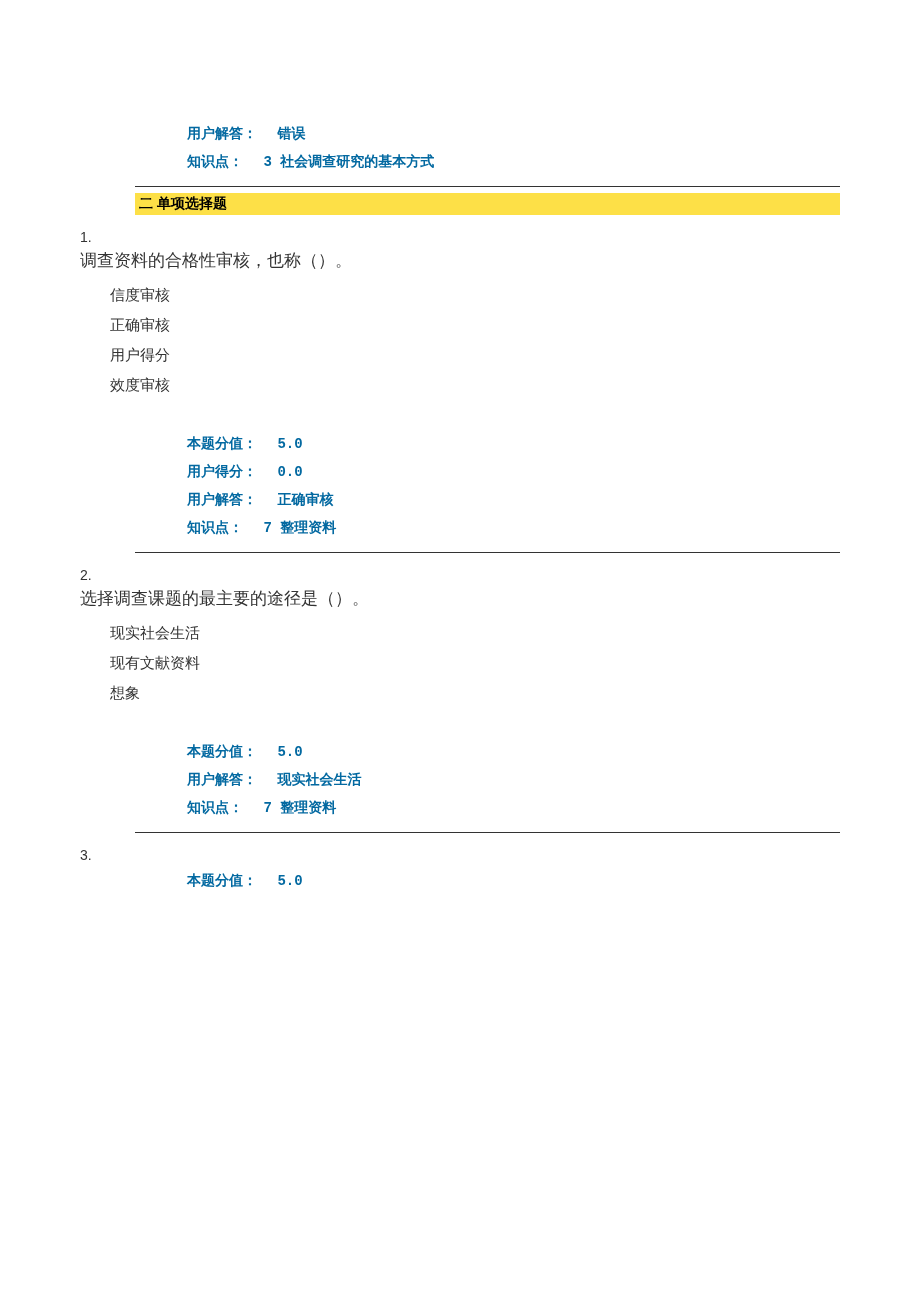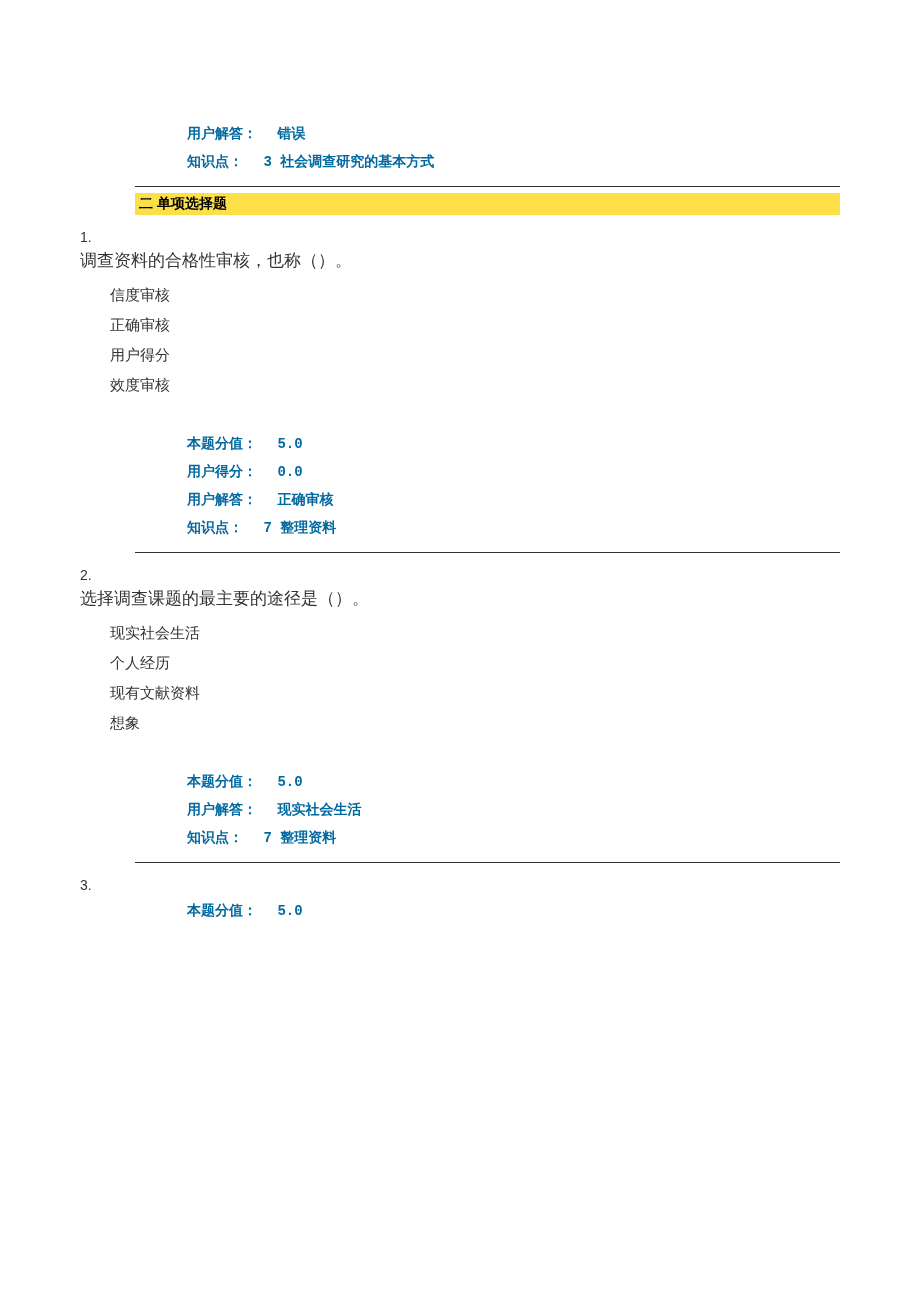--- a/index.html
+++ b/index.html
@@ -121,21 +121,20 @@
       </div>
     </div>
     <hr class="hr-line">
   </div>
 
   <div>
     <div class="q-number">2.</div>
     <div class="q-stem">选择调查课题的最主要的途径是（）。</div>
     <div class="q-options">
       <div class="q-option">现实社会生活</div>
-      <div class="q-option">个人经历</div>
       <div class="q-option">现有文献资料</div>
       <div class="q-option">想象</div>
     </div>
     <div class="meta-block">
       <div class="meta-row">
         <span class="meta-label">本题分值：</span>
         <span class="meta-value">5.0</span>
       </div>
       <div class="meta-row">
         <span class="meta-label">用户解答：</span>

